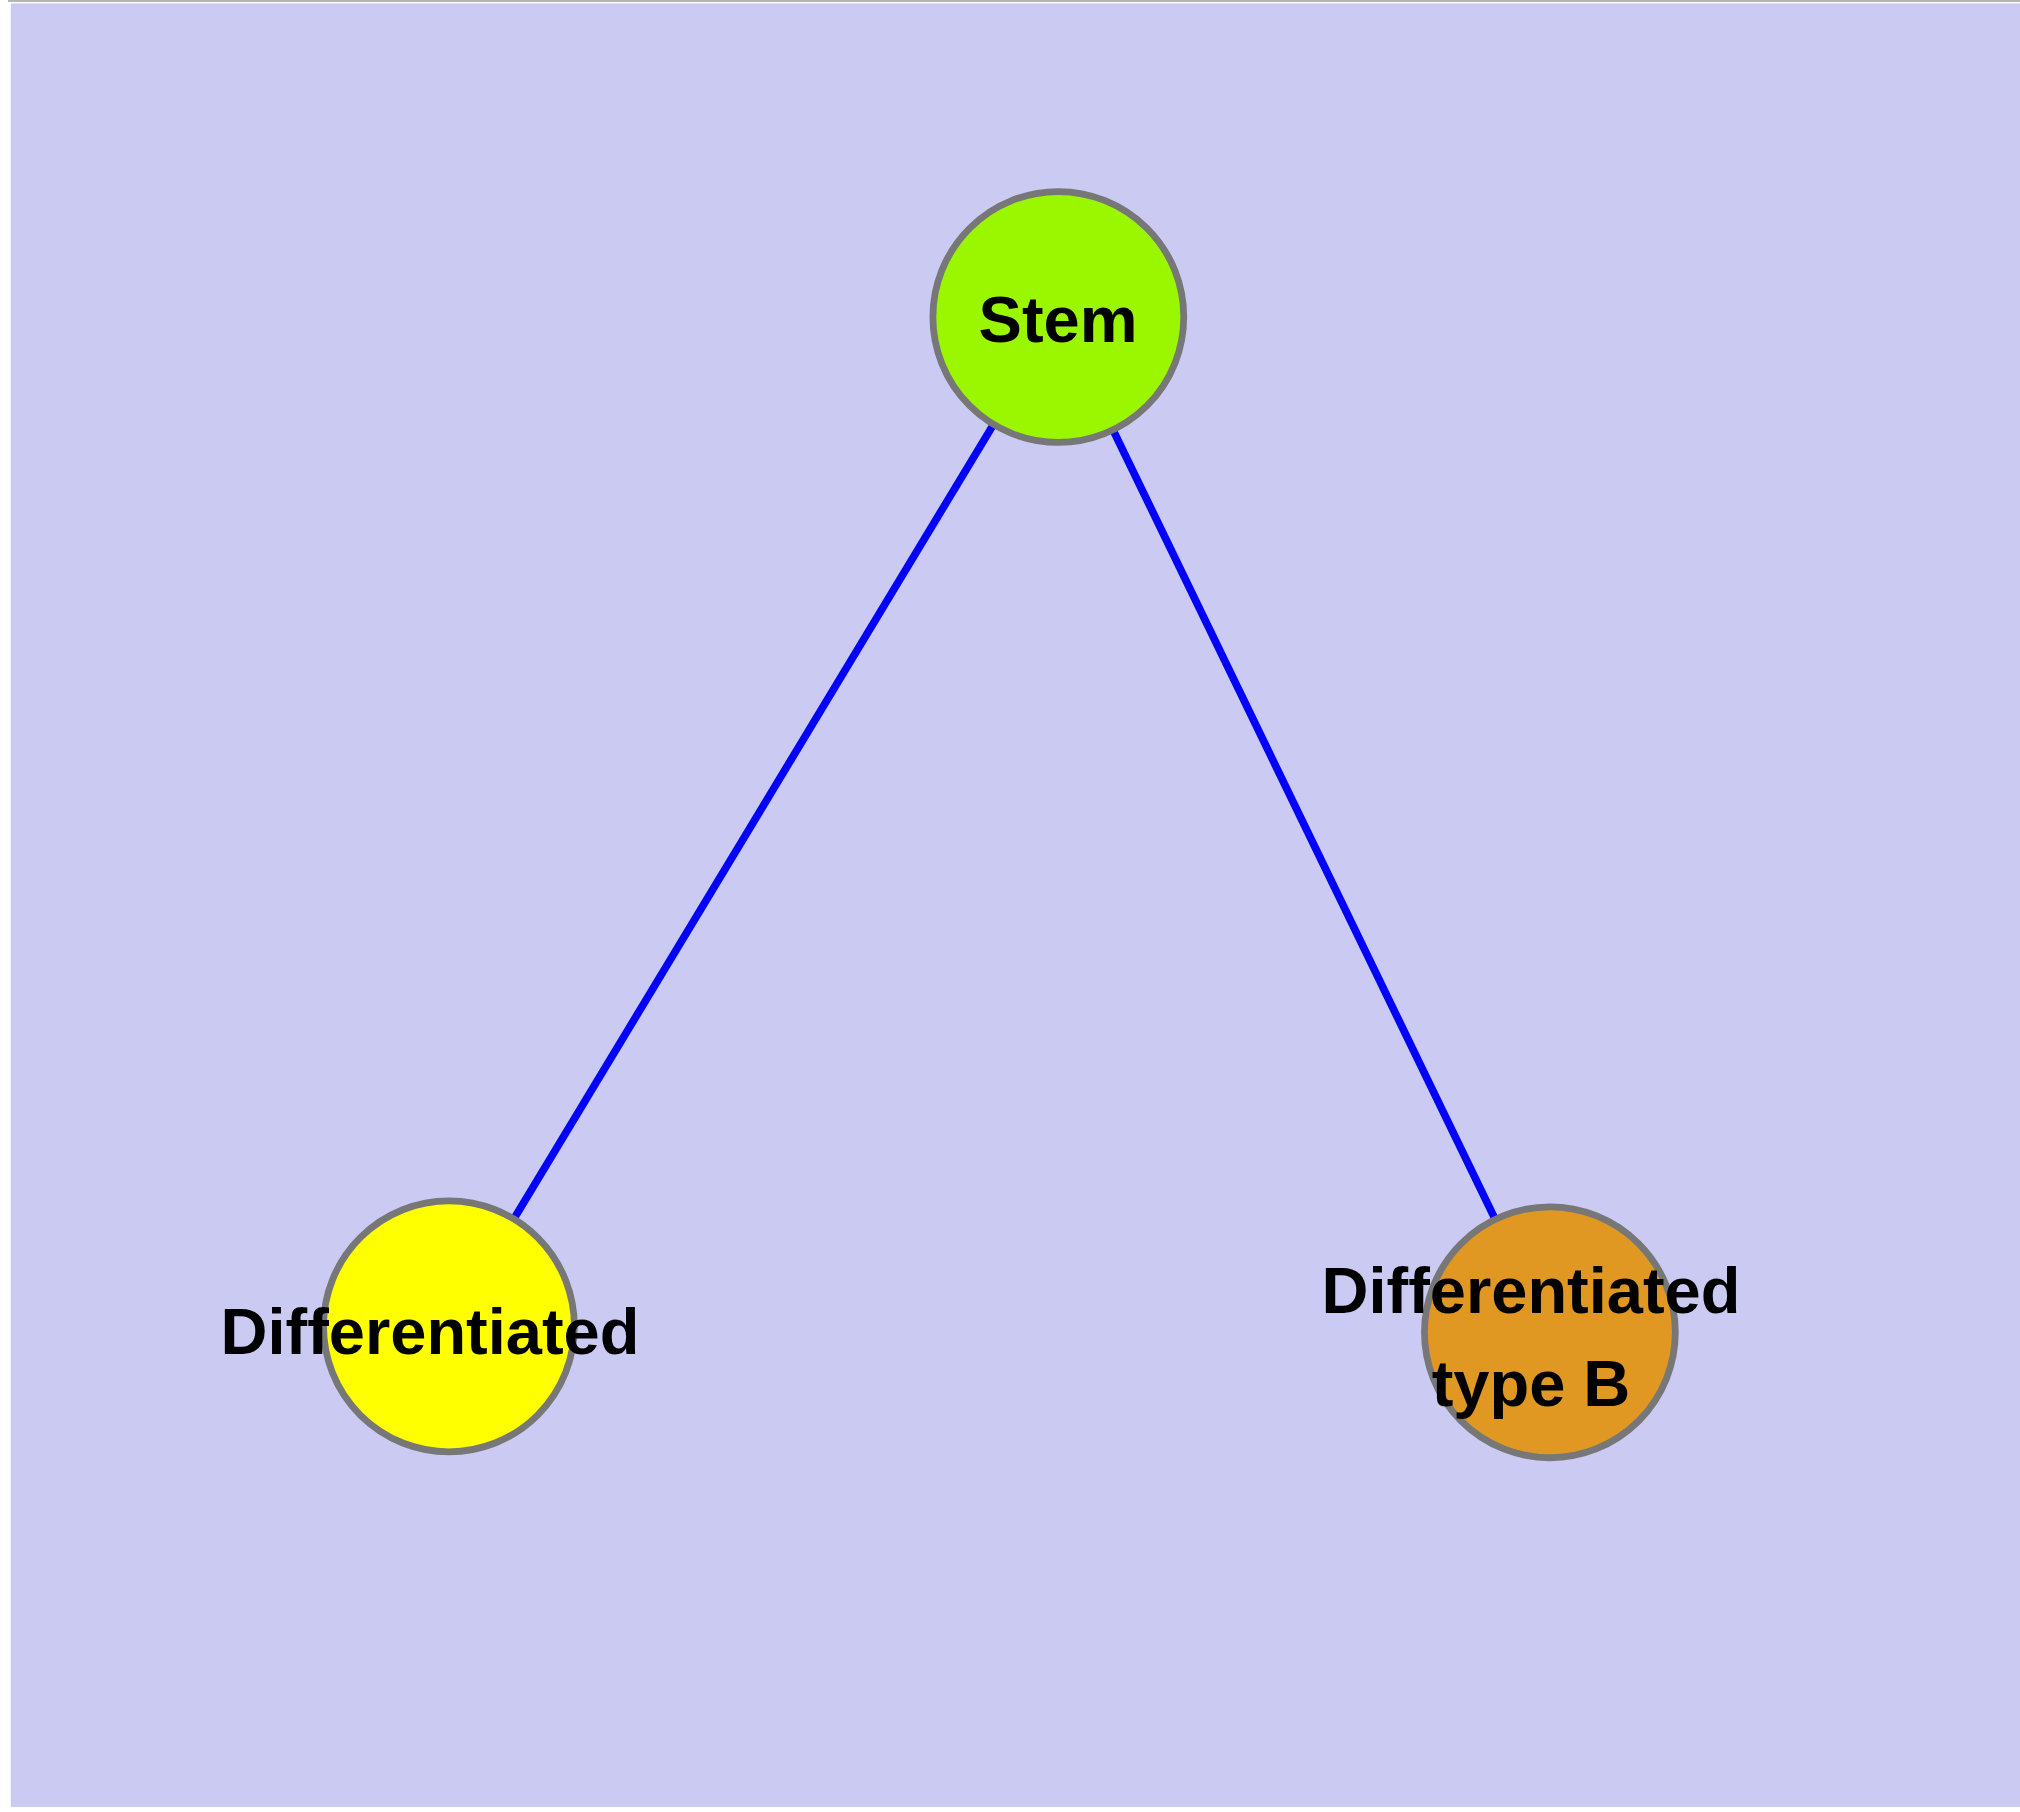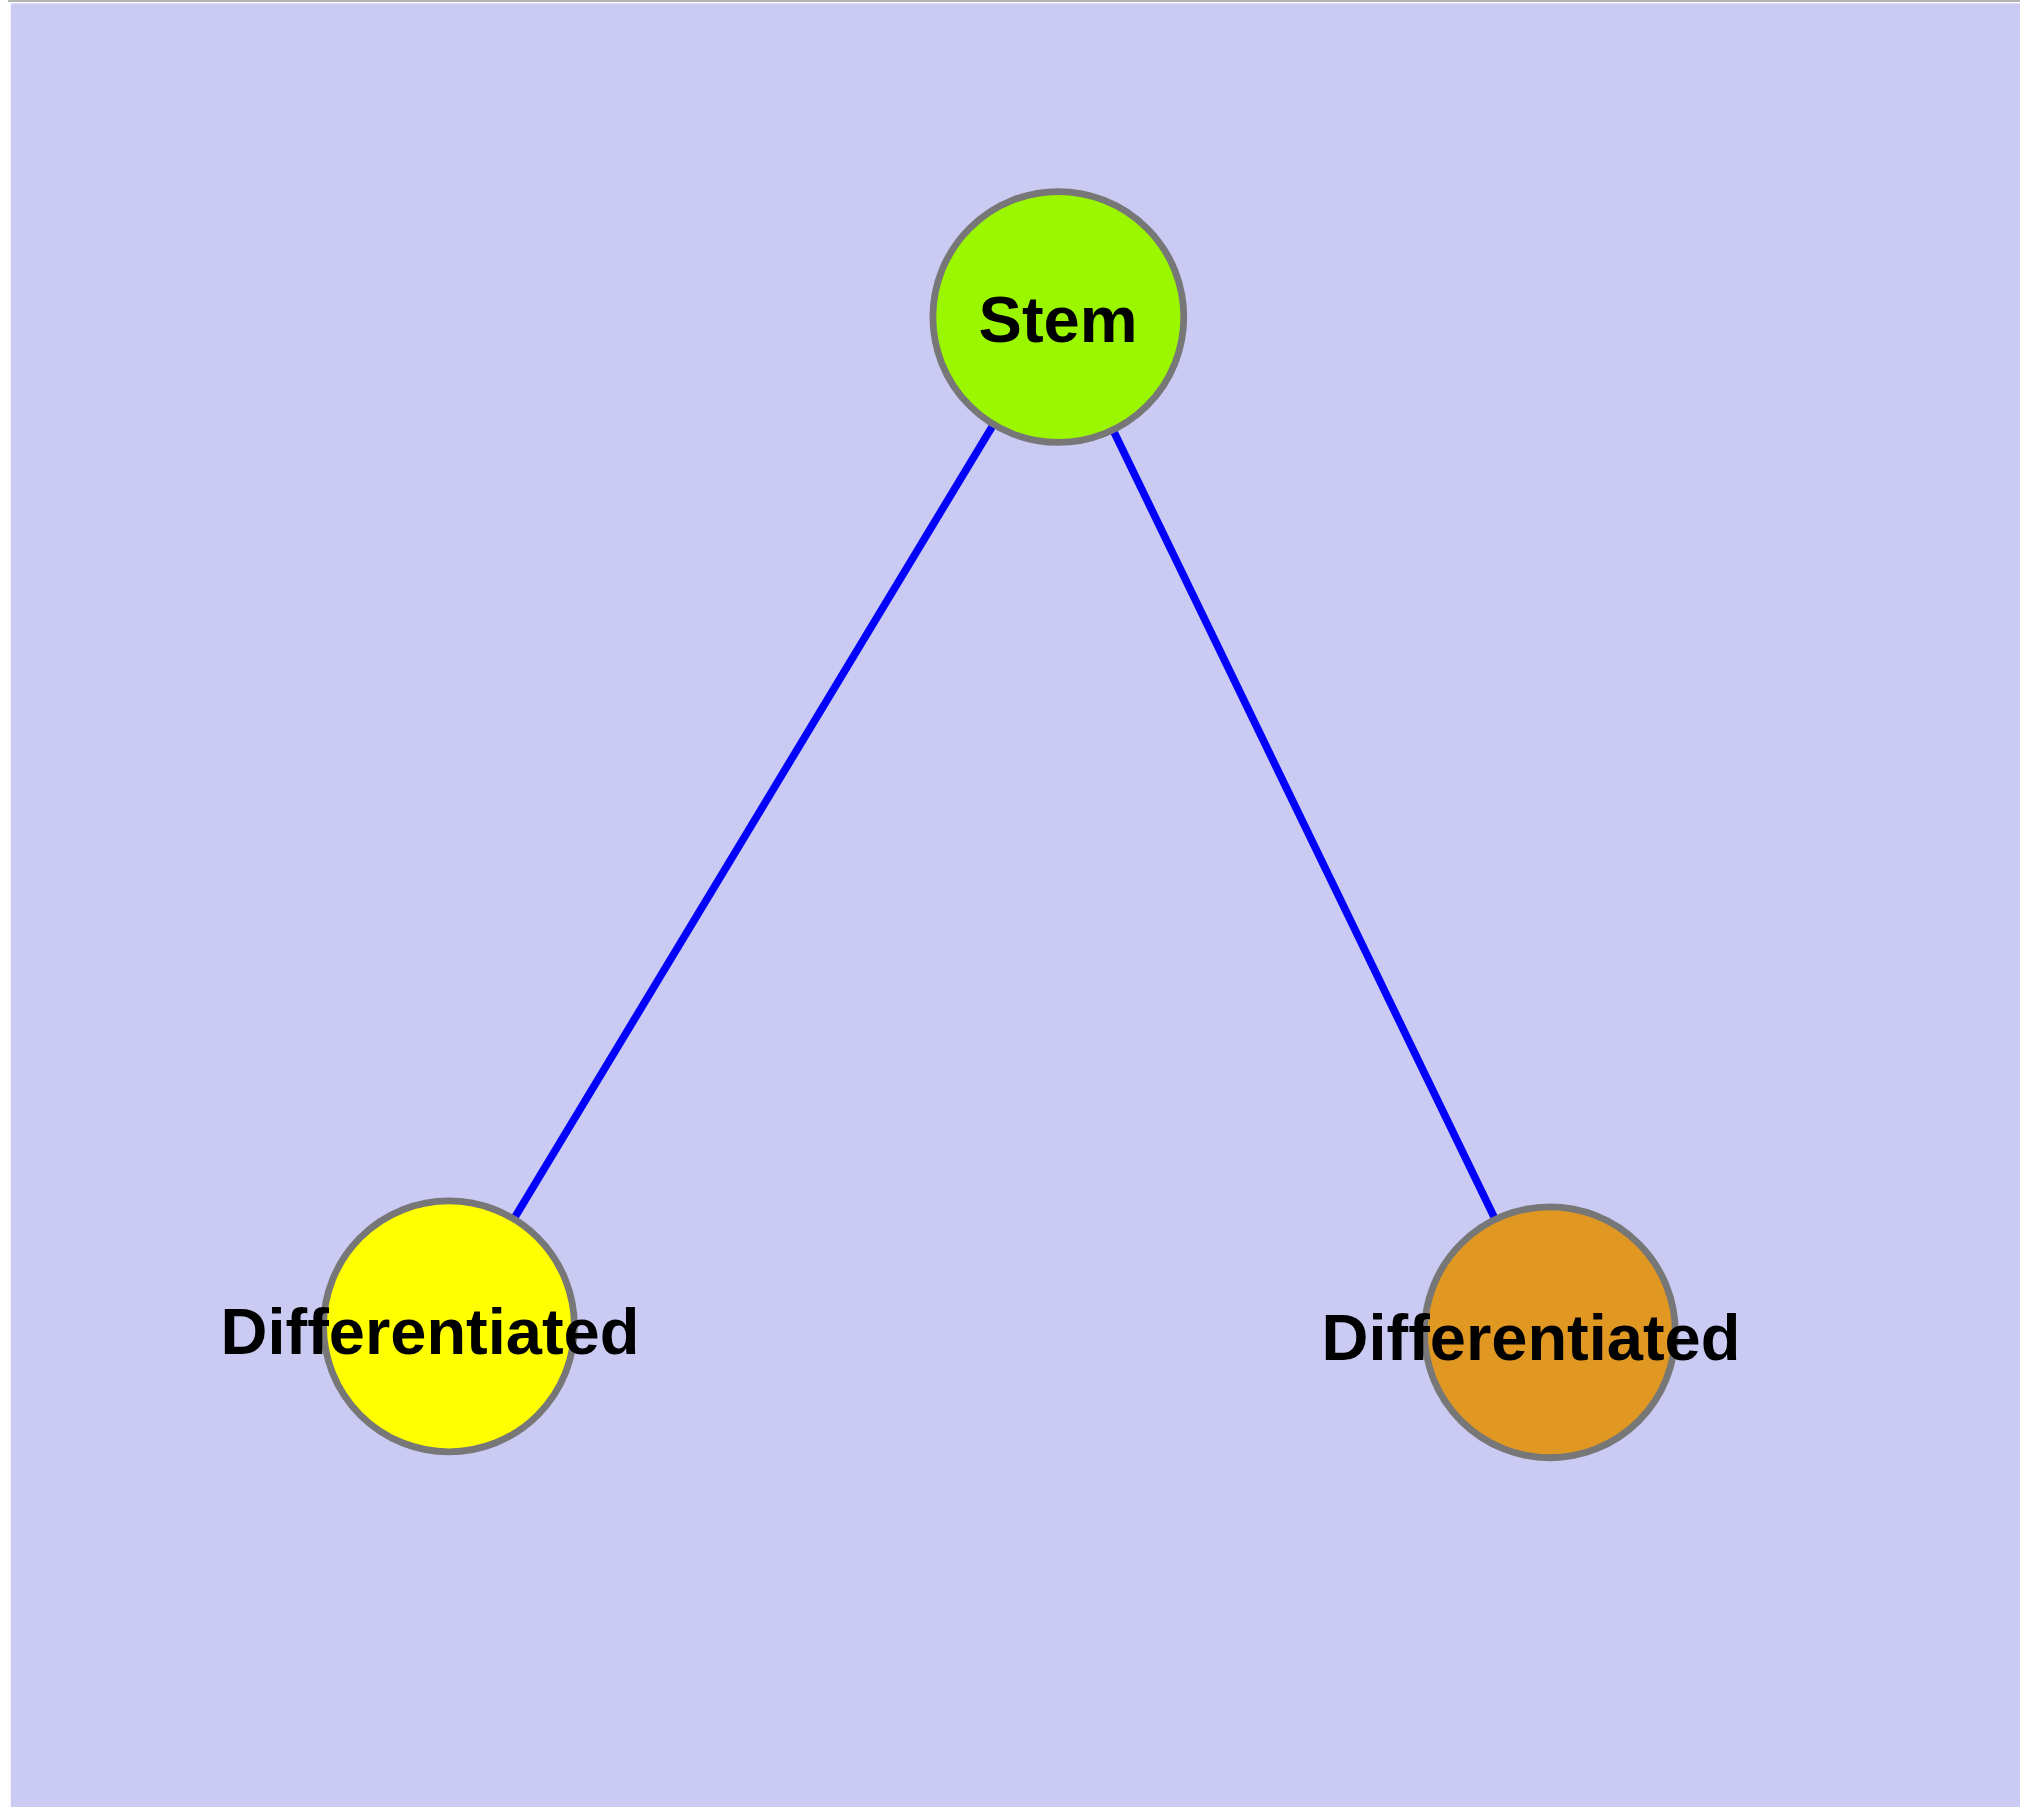--- a/index.html
+++ b/index.html
@@ -66,16 +66,17 @@
   <div class="node-label" style="left:1050px; top:319px;">
     <span class="line">Stem</span>
   </div>
 
   <div class="node-label" style="left:422px; top:1331px;">
     <span class="line">Differentiated</span>
   </div>
 
   <div class="node-label" style="left:1523px; top:1337px;">
     <span class="line">Differentiated</span>
+    <span class="line">type B</span>
   </div>
 
 </div>
 
 
 </body></html>

